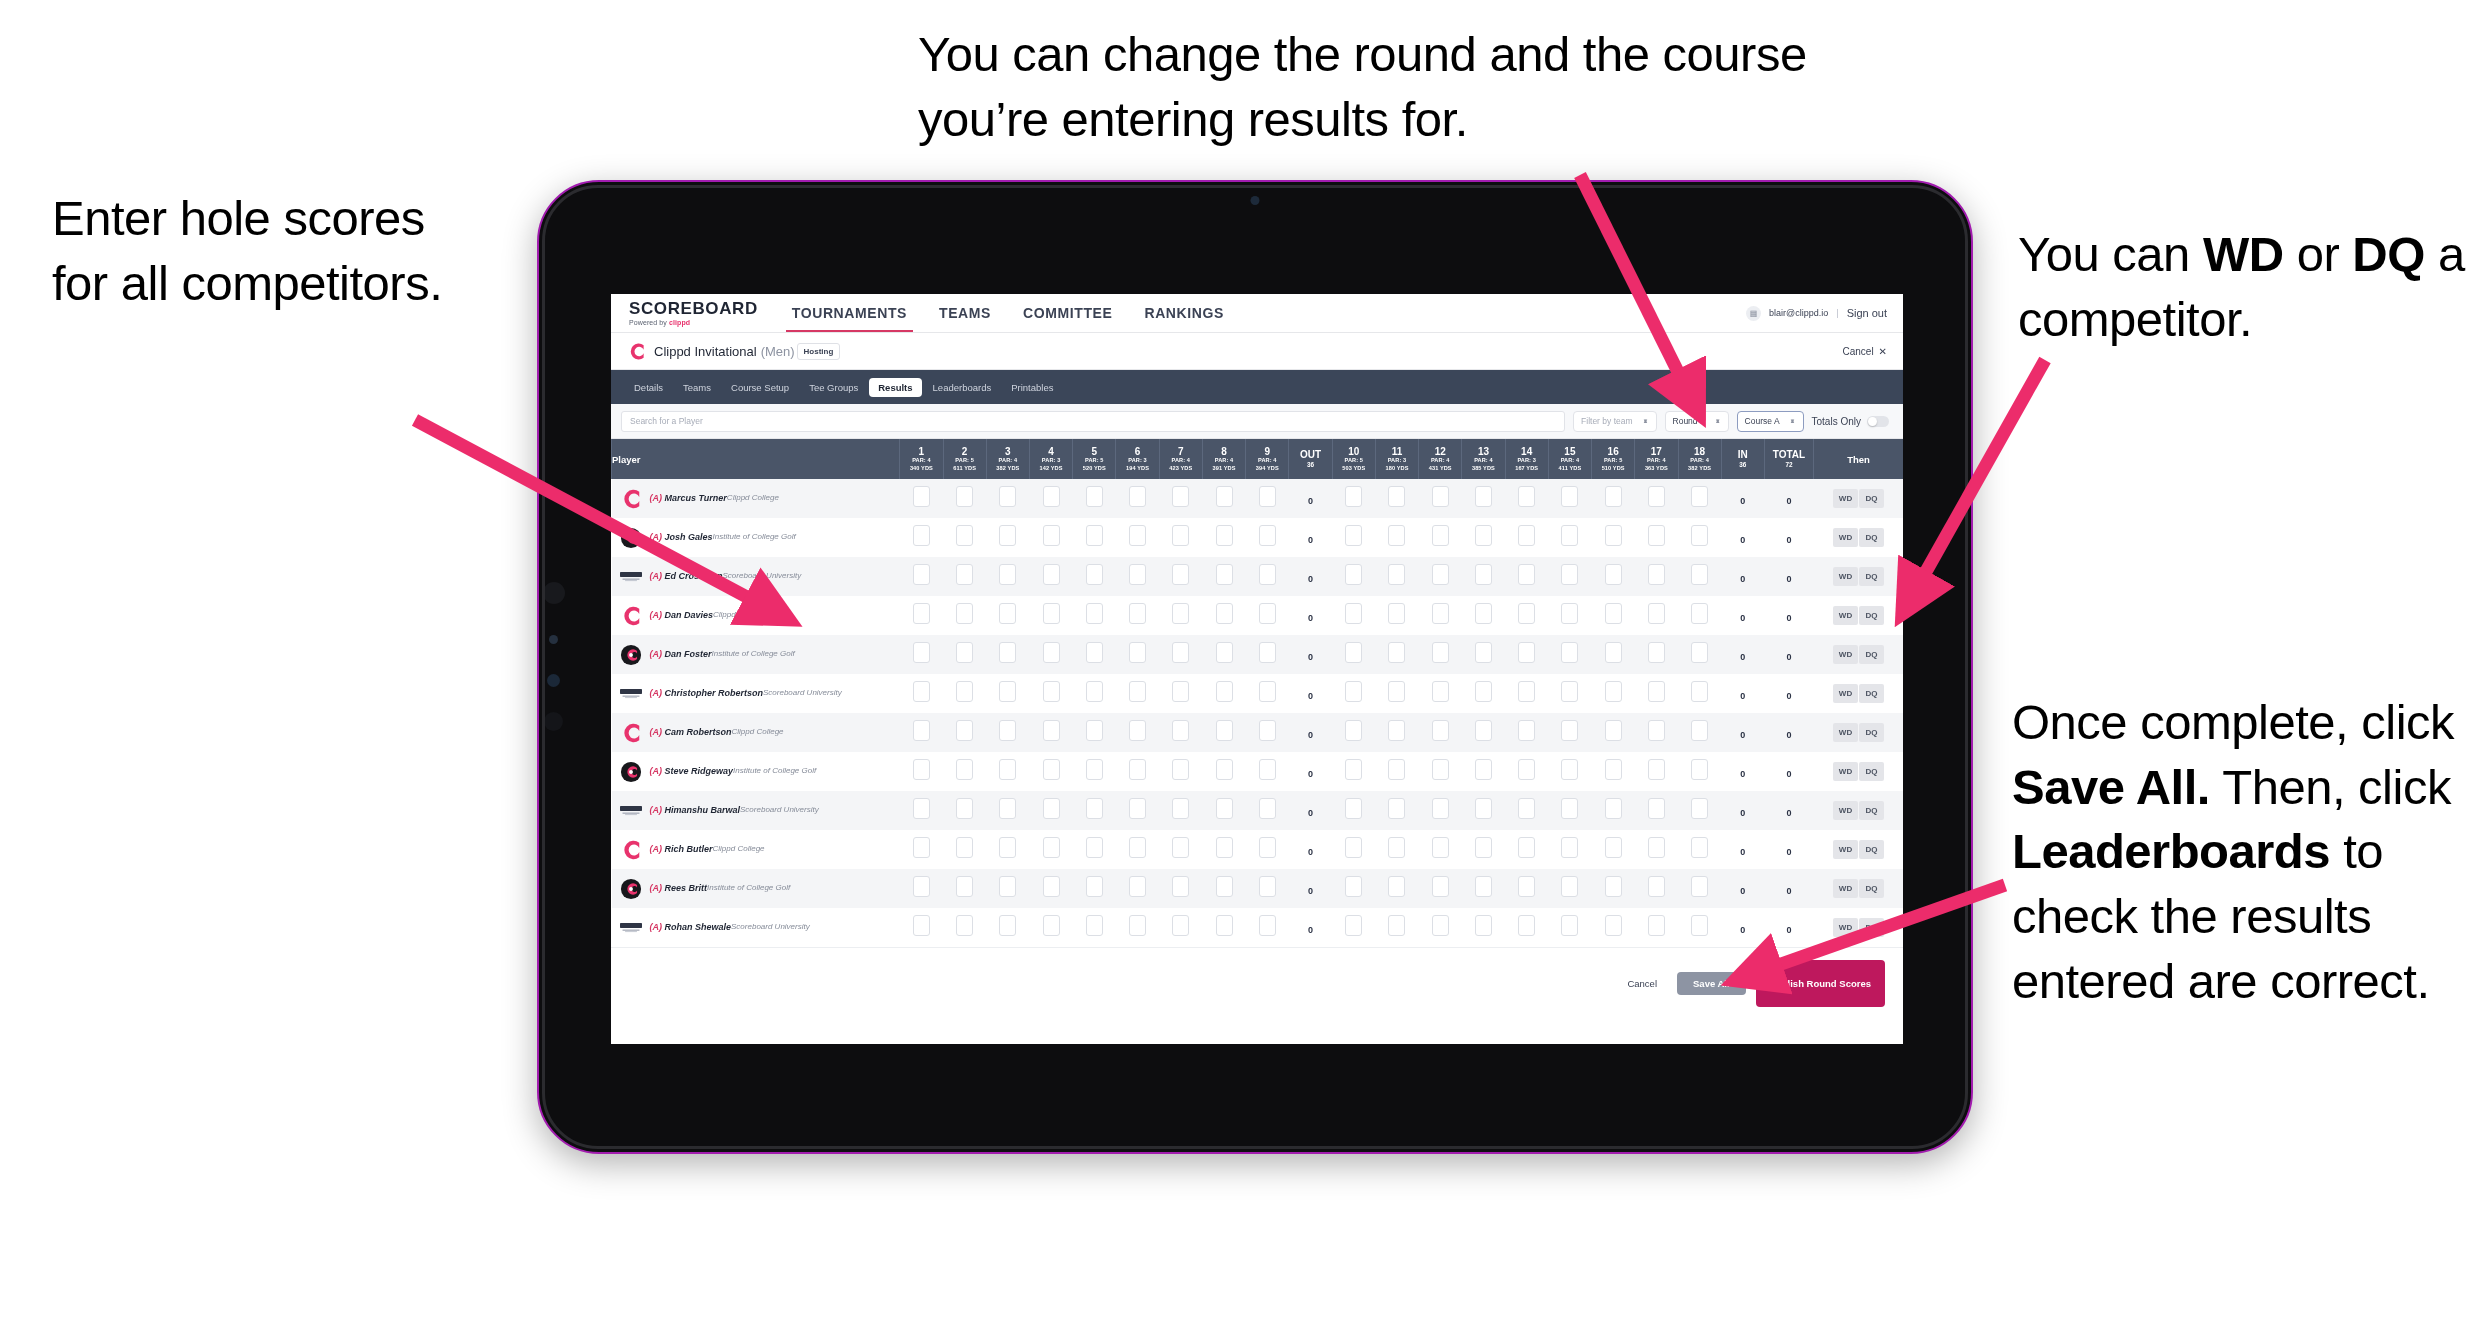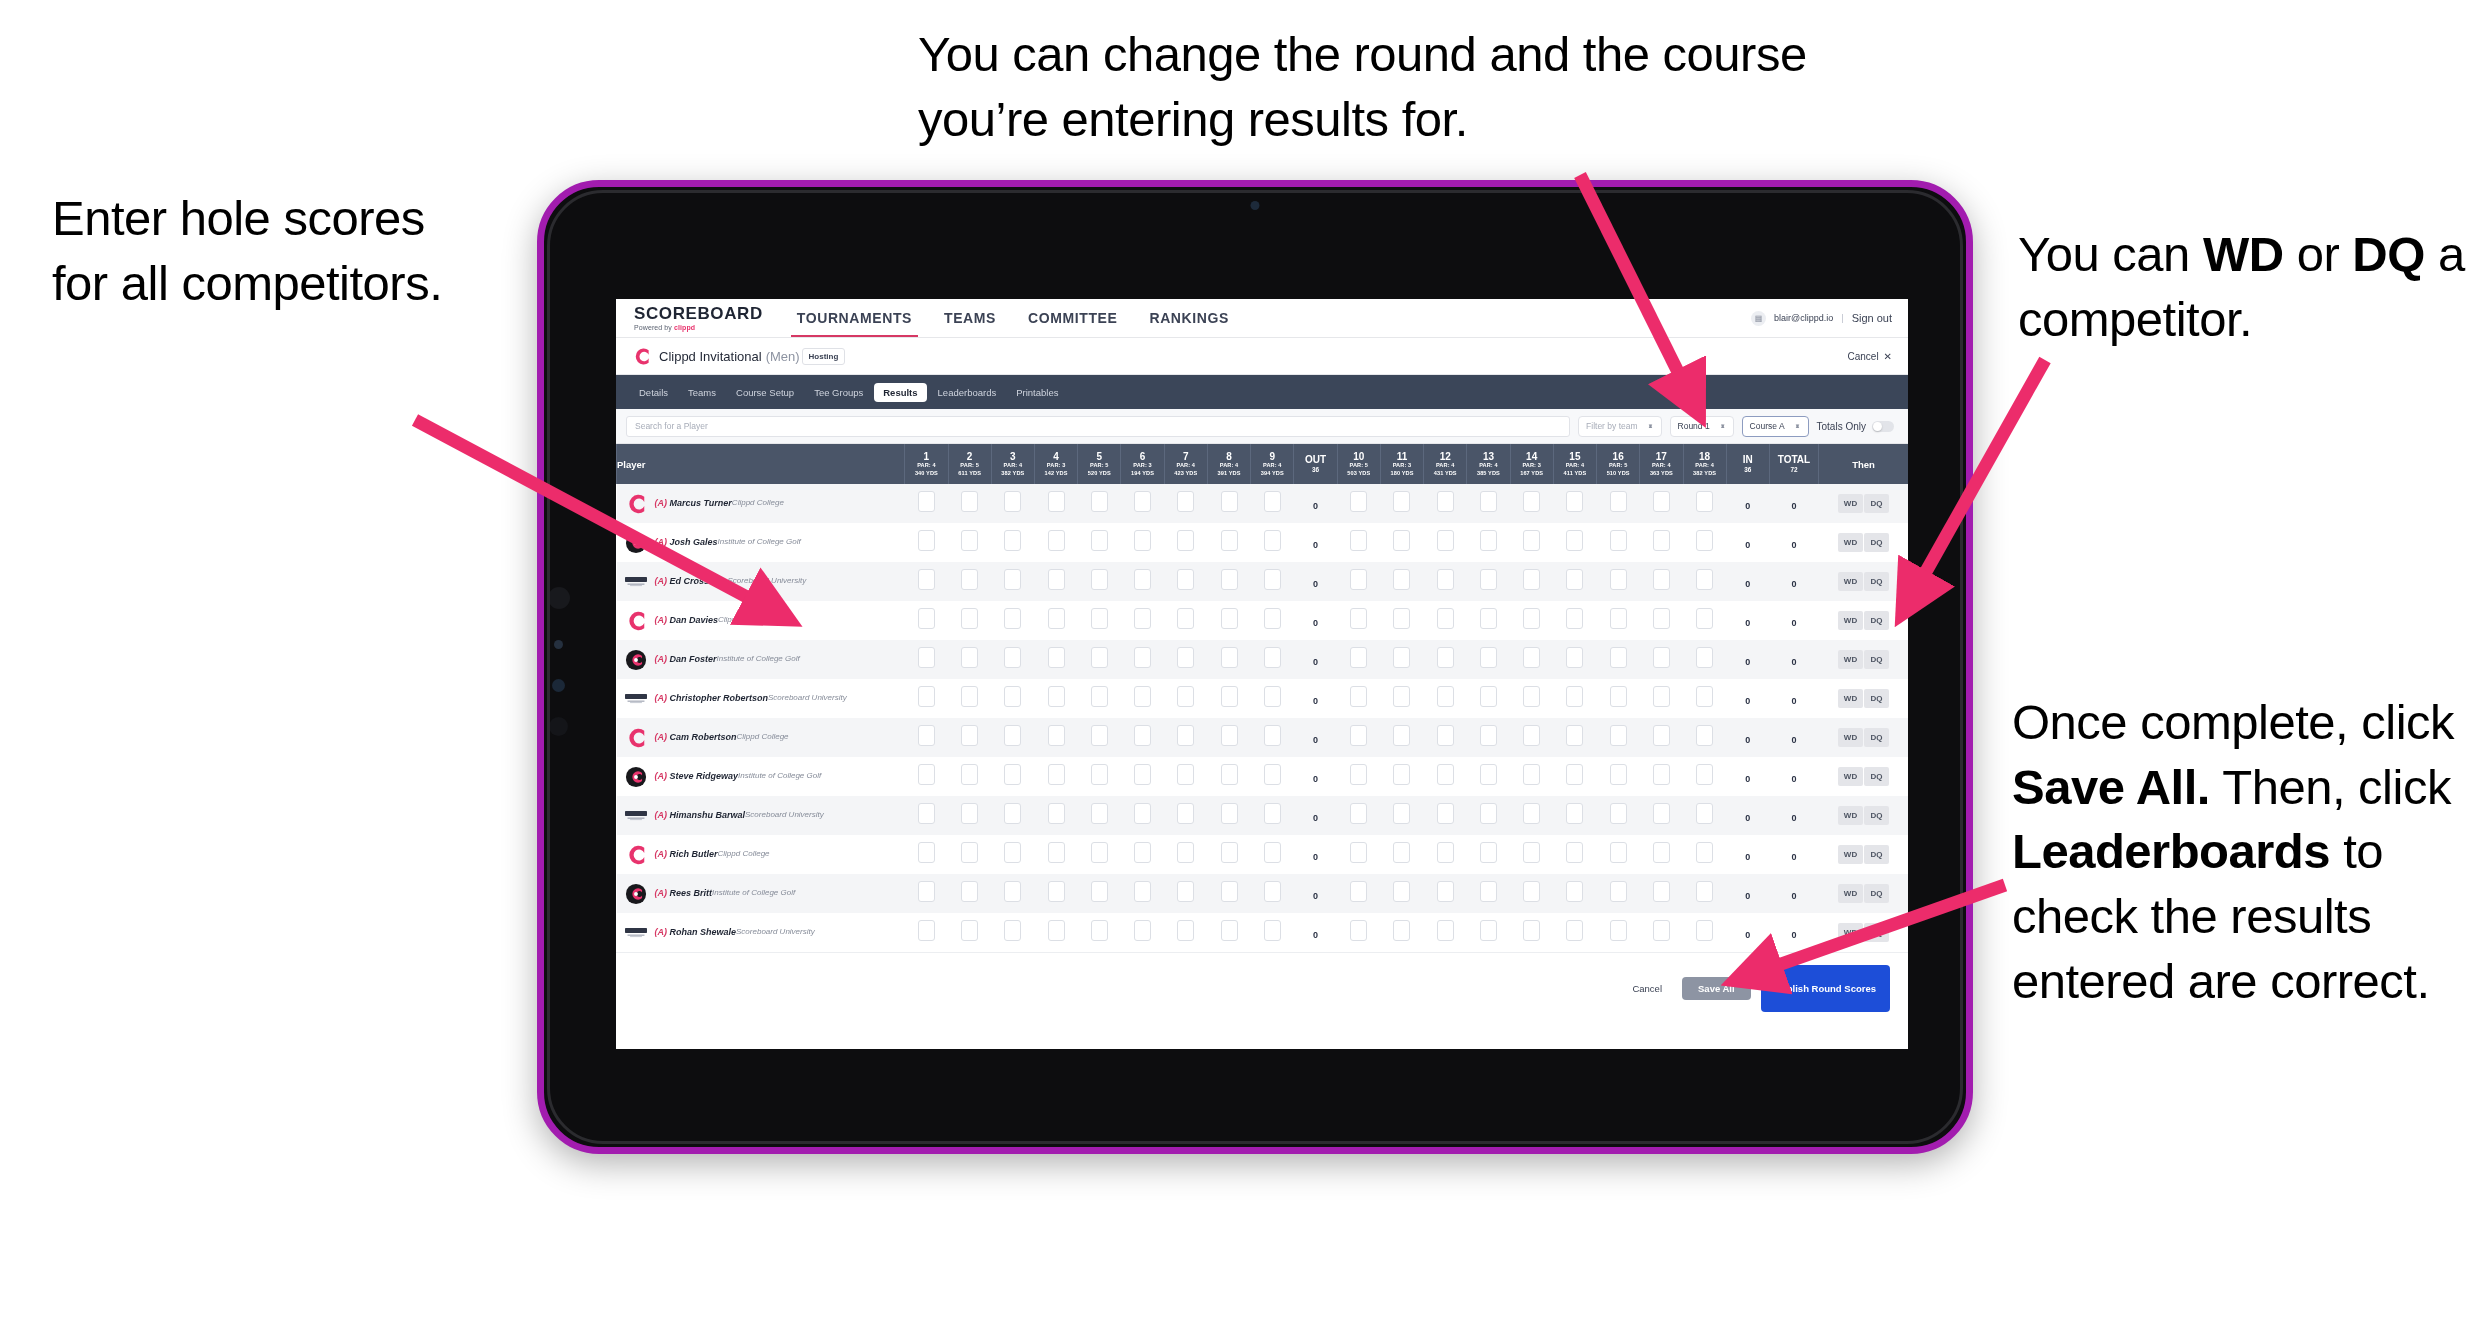--- a/index.html
+++ b/index.html
@@ -27,21 +27,21 @@
   #anno-save  { left: 2012px; top: 690px; width: 470px; font-size: 49px; }
 
   .arrow-layer { position: absolute; inset: 0; pointer-events: none; }
 
   
   .tablet {
     position: absolute; left: 537px; top: 180px;
     width: 1436px; height: 974px;
     background: #0d0d0f;
     border-radius: 62px;
-    border: 7px solid #a21caf;
+    border: 2px solid #a21caf;
     box-shadow: 0 10px 34px rgba(0,0,0,.30);
   }
   .tablet::after{
     content:""; position:absolute; inset:3px; border-radius:56px;
     border:3px solid #2b2b2f; pointer-events:none;
   }
   .cam { position:absolute; left:50%; top:14px; transform:translateX(-50%);
          width:9px; height:9px; border-radius:50%; background:#1d2a3a; }
   .side-dot { position:absolute; left:-1px; border-radius:50%; background:#17181c; }
   .sd1 { top:400px; width:22px; height:22px; background:#18191d; left:4px;}
@@ -142,21 +142,21 @@
   .lbl-btn { background:#e4e5e9; color:#4d5musical; color:#4d5462; font-size:8px; font-weight:600;
              padding:5px 6px; border-radius:2px; cursor:pointer; letter-spacing:.2px;}
 
   
   .foot { height:72px; background:#fff; display:flex; align-items:center;
           justify-content:flex-end; gap:10px; padding-right:18px; border-top:1px solid #eceef1;}
   .btn { border:none; border-radius:4px; font-size:9.5px; cursor:pointer;
          font-family:"Liberation Sans", sans-serif; }
   .btn-text { background:transparent; color:#3b4254; padding:6px 10px; }
   .btn-grey { background:#8d94a3; color:#fff; padding:6px 16px; font-weight:600;}
-  .btn-pink { background:#1d4ed8; color:#fff; padding:18px 14px; font-weight:600;}
+  .btn-pink { background:#be185d; color:#fff; padding:18px 14px; font-weight:600;}
 
   svg { display:block; }
 </style>
 </head>
 <body>
 
 <div class="stage">
 
   <div class="anno" id="anno-top">You can change the round and the course you’re entering results for.</div>
   <div class="anno" id="anno-left">Enter hole scores for all competitors.</div>

